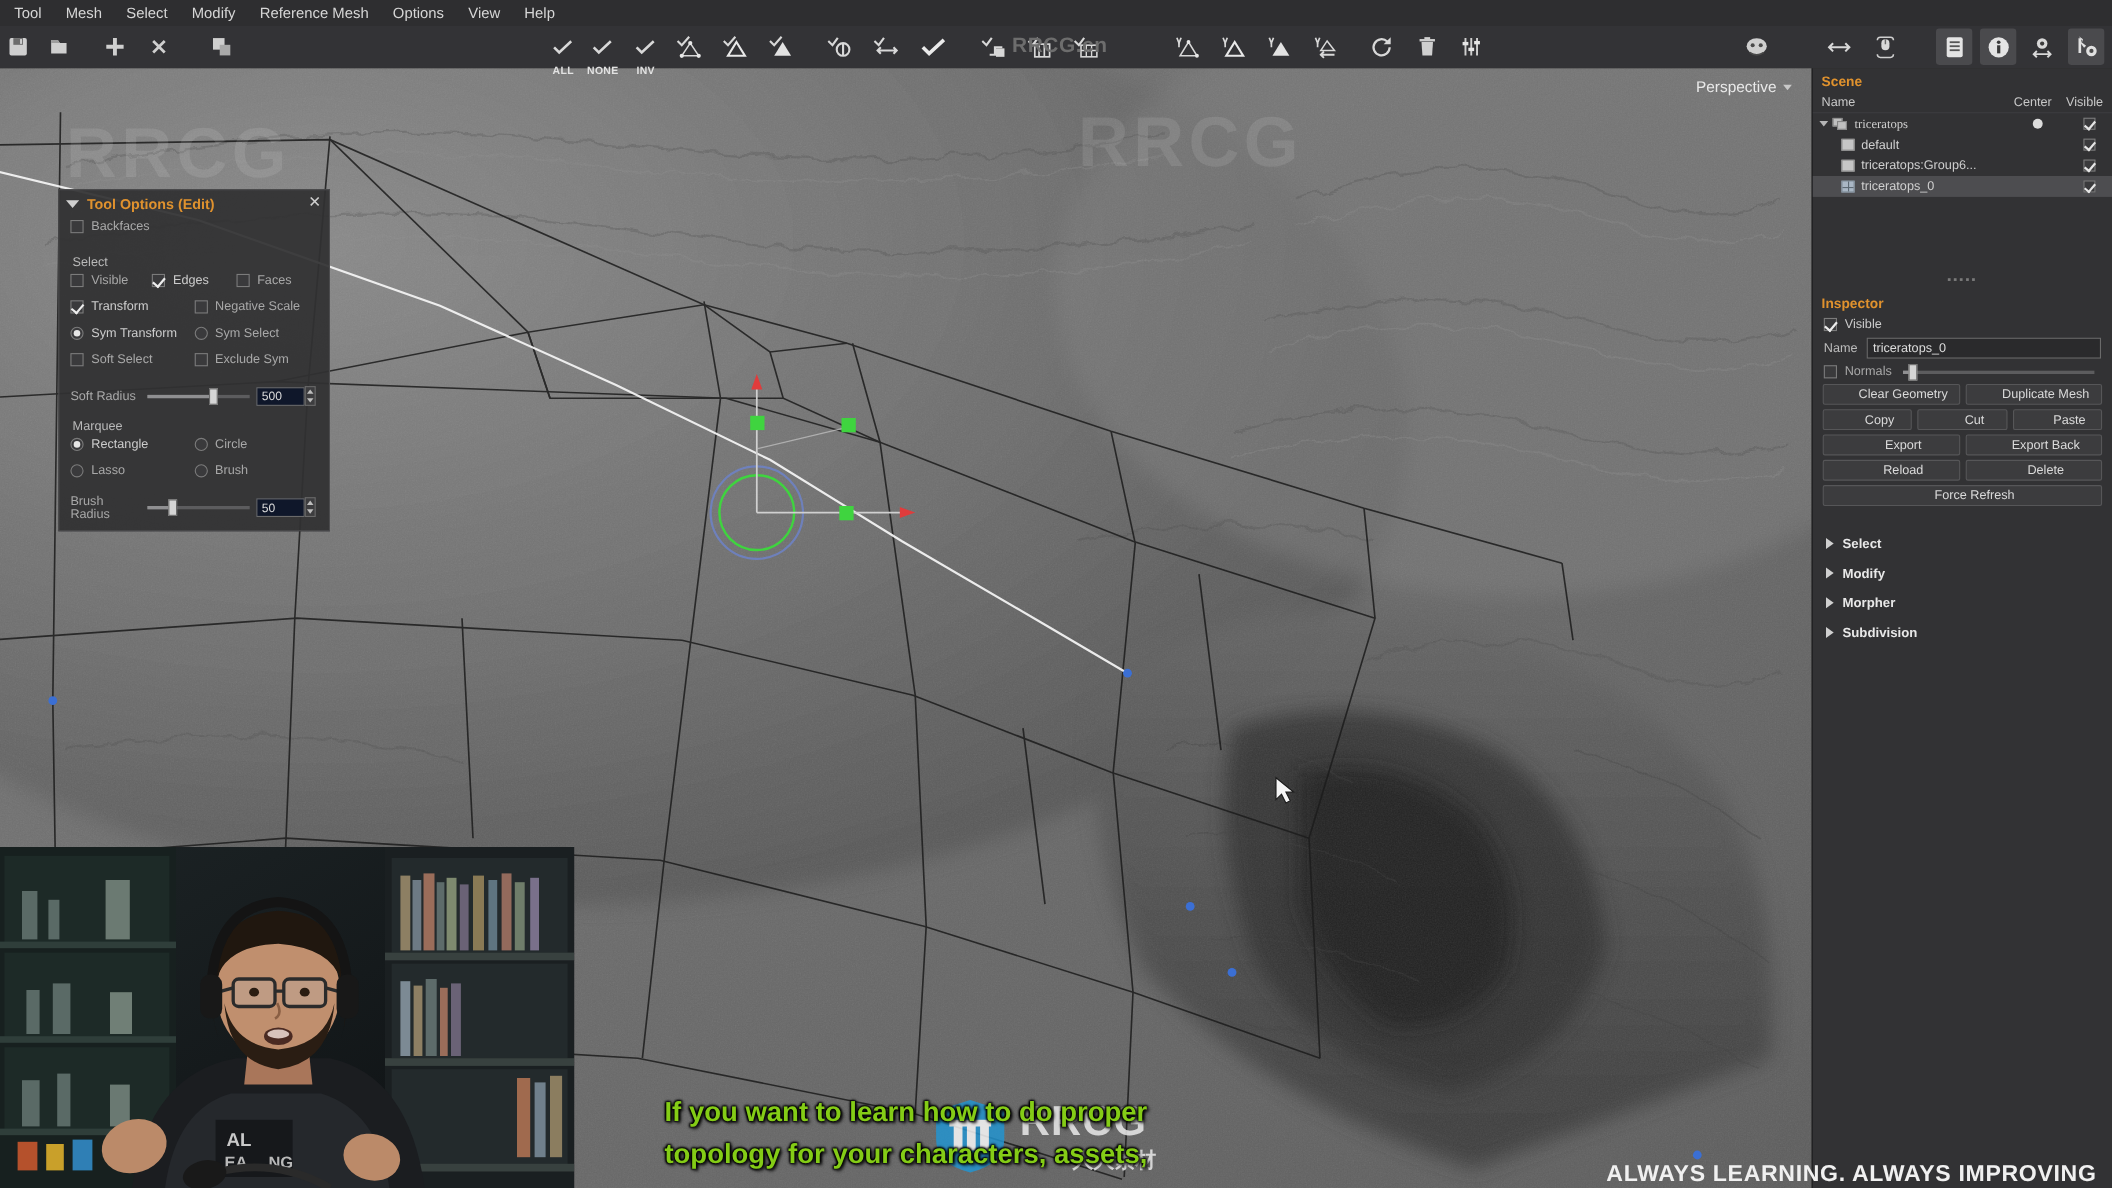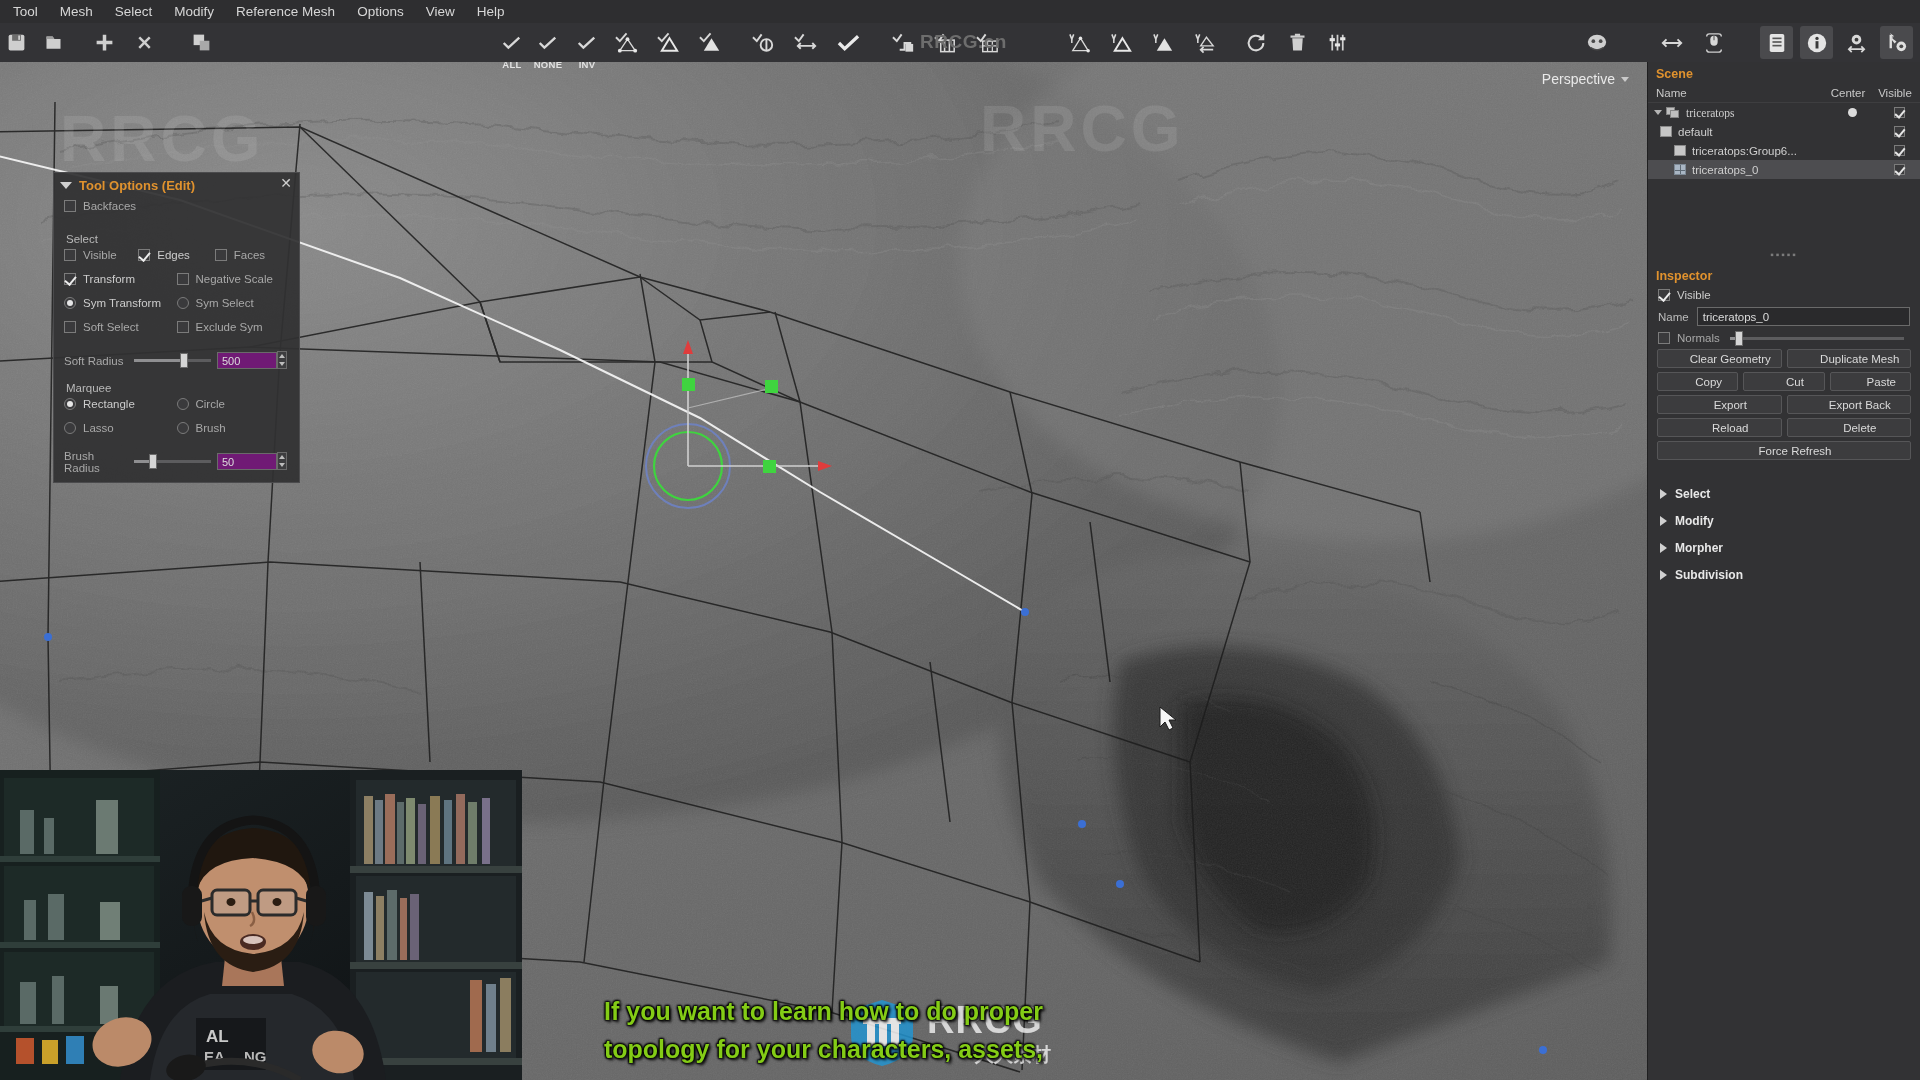--- a/index.html
+++ b/index.html
@@ -105,21 +105,21 @@
   .sld-lab { color: #a8a8a8; font-size: 11.5px; width: 64px; }
   .sld-track {
     flex: 1; height: 3px; background: #5c5c5e; position: relative; margin: 0 6px;
   }
   .sld-fill { position: absolute; left: 0; top: 0; height: 3px; background: #8f8f91; }
   .sld-knob {
     position: absolute; top: -6px; width: 8px; height: 15px;
     background: #d5d5d5; border: 1px solid #6a6a6a;
   }
   .spin {
-    width: 60px; height: 17px; background: #701a75; border: 1px solid #6a6a6a;
+    width: 44px; height: 17px; background: #0f172a; border: 1px solid #6a6a6a;
     color: #dcdcdc; font-size: 11px; display: flex; align-items: center;
     padding-left: 4px; position: relative;
   }
   .spin-arrows {
     position: absolute; right: -10px; top: -1px; width: 10px; height: 18px;
     background: #3d3d3f; border: 1px solid #6a6a6a; display: flex;
     flex-direction: column; align-items: center; justify-content: space-around;
   }
   .spin-arrows i {
     width: 0; height: 0; border-left: 3px solid transparent;
@@ -763,21 +763,21 @@
       </span>
       <span class="tr-center">
           <span class="dot-center"></span>
         </span>
       <span class="tr-vis">
           <span class="chk-sm"></span>
         </span>
     </div>
 
     <div class="tree-row">
-      <span class="tr-name" style="padding-left:12px;">
+      <span class="tr-name" style="padding-left:26px;">
         <span class="ico-box"></span>
         <span>default</span>
       </span>
       <span class="tr-center"></span>
       <span class="tr-vis">
           <span class="chk-sm"></span>
         </span>
     </div>
 
     <div class="tree-row">
@@ -992,13 +992,14 @@
       <path d="M37 4 L68 14 V40 Q68 62 37 70 Q6 62 6 40 V14 Z" fill="#2196d4"></path>
       <path d="M22 26 h8 v24 h-8z M34 26 h8 v24 h-8z M46 26 h8 v24 h-8z" fill="#fff"></path>
       <path d="M18 22 h38 v6 h-38z" fill="#fff"></path>
     </svg>
     <div>
       <div class="wm-text">RRCG</div>
       <div class="wm-sub">人人素材</div>
     </div>
   </div>
 
+  <div class="brand-bottom">ALWAYS LEARNING. ALWAYS IMPROVING</div>
 </div>
 
 </body></html>

